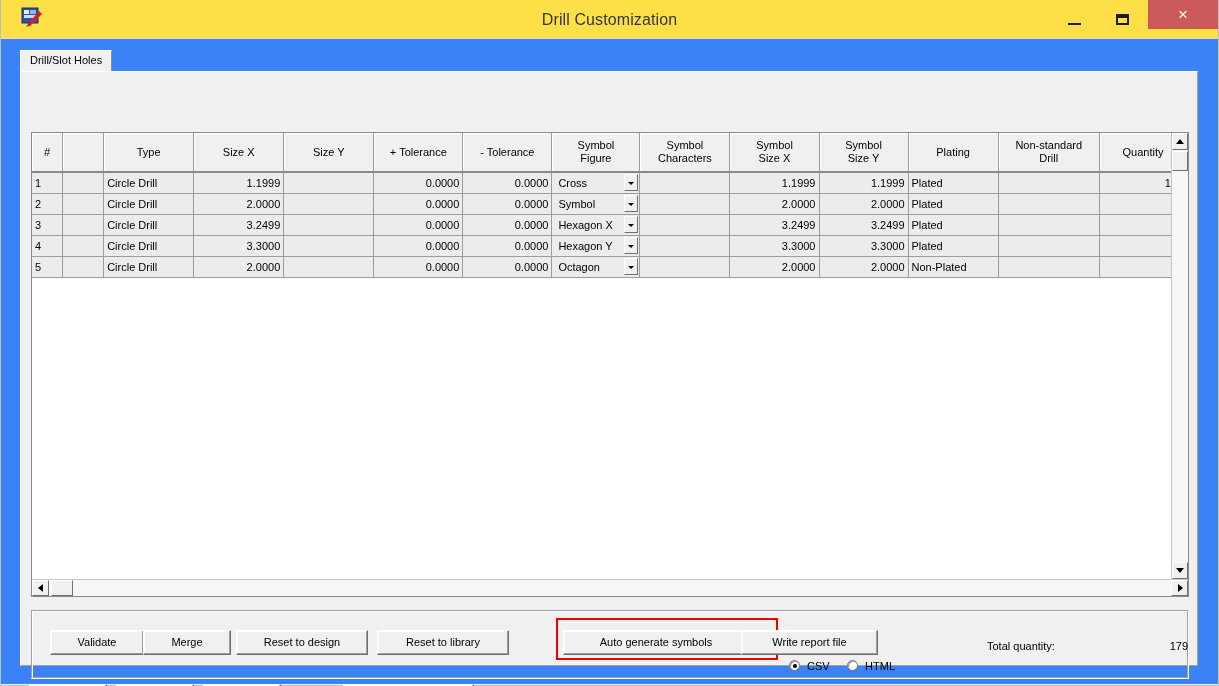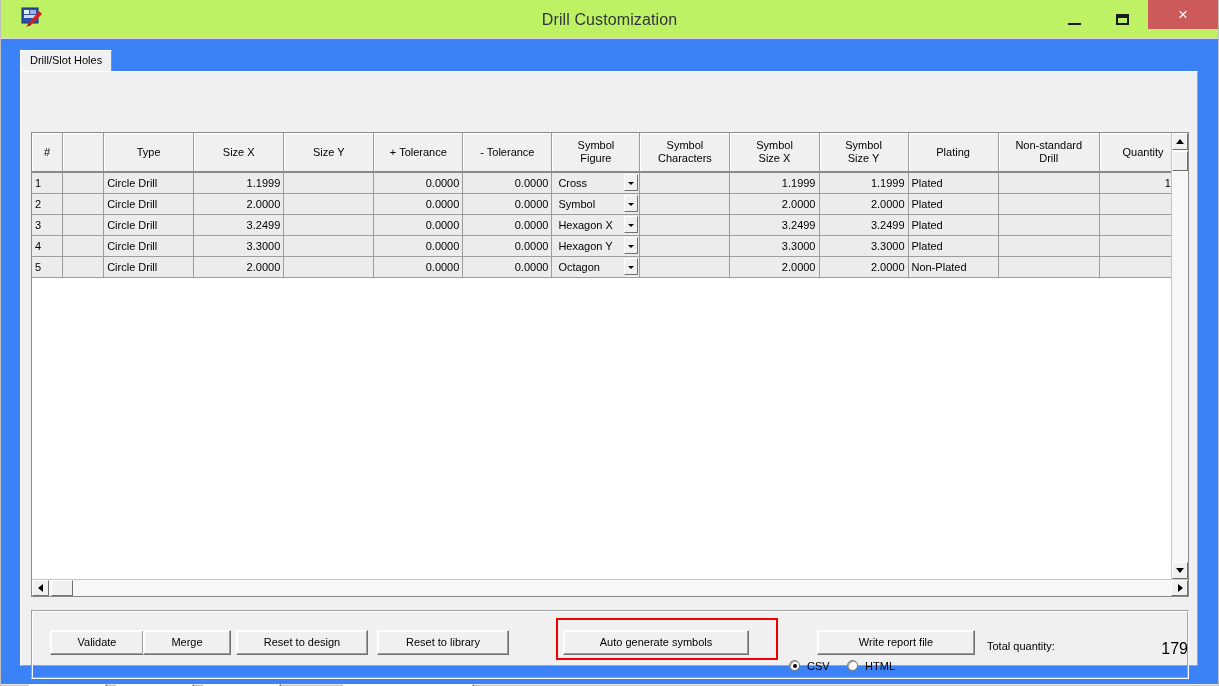--- a/index.html
+++ b/index.html
@@ -24,21 +24,21 @@
     box-sizing: border-box;
     background: #f0f0f0;
     border: 1px solid #bfbfbf;
     border-top: none;
   }
 
   
   #titlebar {
     position: relative;
     height: 39px;
-    background: #bef264;
+    background: #fde047;
     border-bottom: 1px solid #dcdcdc;
     box-sizing: border-box;
   }
   #app-icon {
     position: absolute;
     left: 18px;
     top: 5px;
     width: 26px;
     height: 26px;
   }
@@ -379,21 +379,21 @@
   #auto-gen-highlight {
     position: absolute;
     left: 523px; top: 6px;
     width: 222px; height: 42px;
     border: 2px solid #ee0000;
     box-sizing: border-box;
   }
   #btn-auto-generate {
     left: 530px; top: 18px; width: 186px;
   }
-  #btn-write-report   { left: 784px; top: 18px; width: 158px; }
+  #btn-write-report   { left: 708px; top: 18px; width: 137px; }
 
   #radio-group {
     position: absolute;
     left: 756px; top: 48px;
     width: 170px; height: 18px;
     font-size: 11px;
   }
   .radio-item {
     position: absolute;
     top: 0;
@@ -427,21 +427,21 @@
   #total-qty-label {
     position: absolute;
     left: 954px; top: 28px;
     font-size: 11px;
   }
   #total-qty-value {
     position: absolute;
     left: 1115px; top: 28px;
     width: 40px;
     text-align: right;
-    font-size: 16px;
+    font-size: 11px;
   }
 
   
   #btn-ok       { left: 28px;  top: 645px; width: 78px; }
   #btn-cancel   { left: 115px; top: 645px; width: 78px; }
   #btn-help     { left: 202px; top: 645px; width: 78px; }
   #btn-lib-report { left: 342px; top: 645px; width: 131px; }
   .footer-btn { position: absolute; }
 </style>
 </head>

